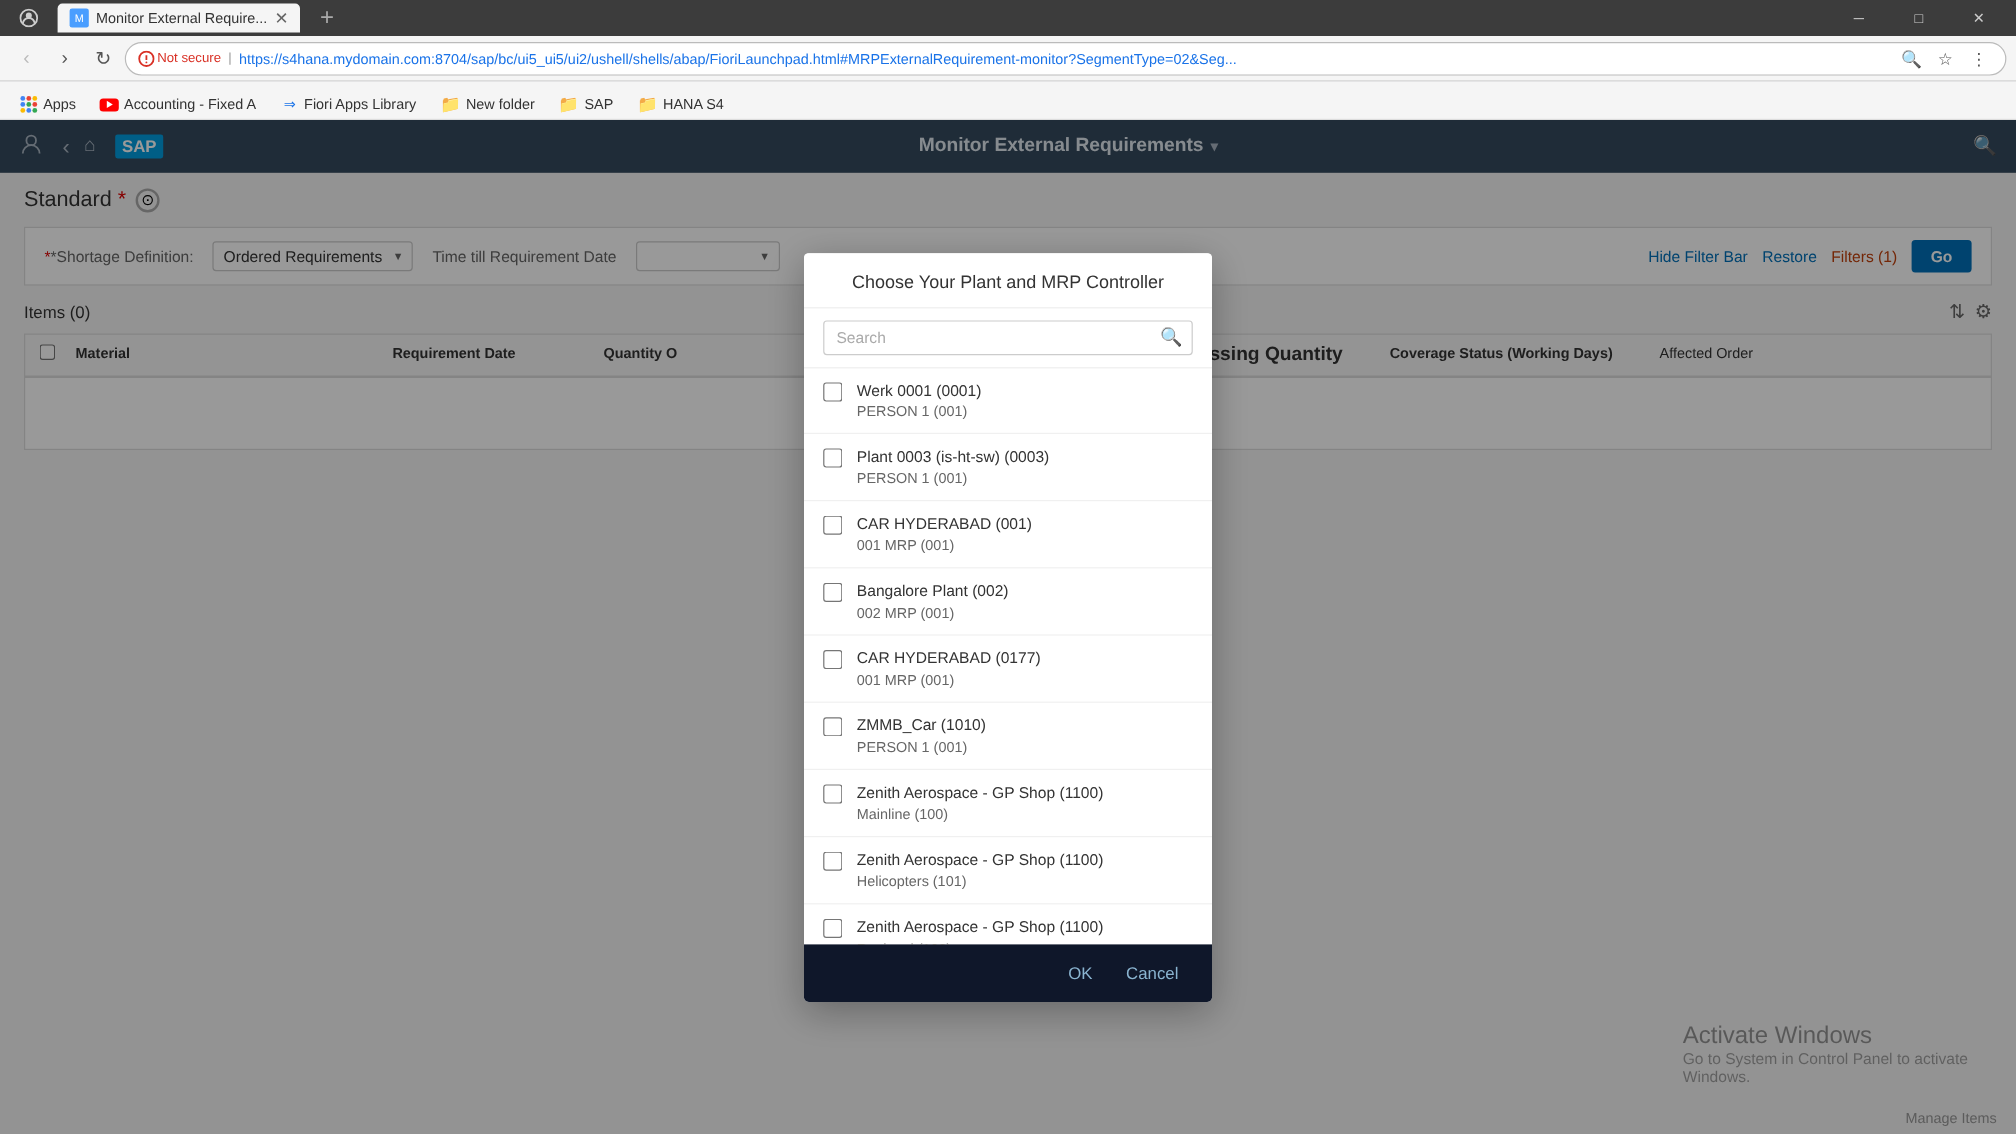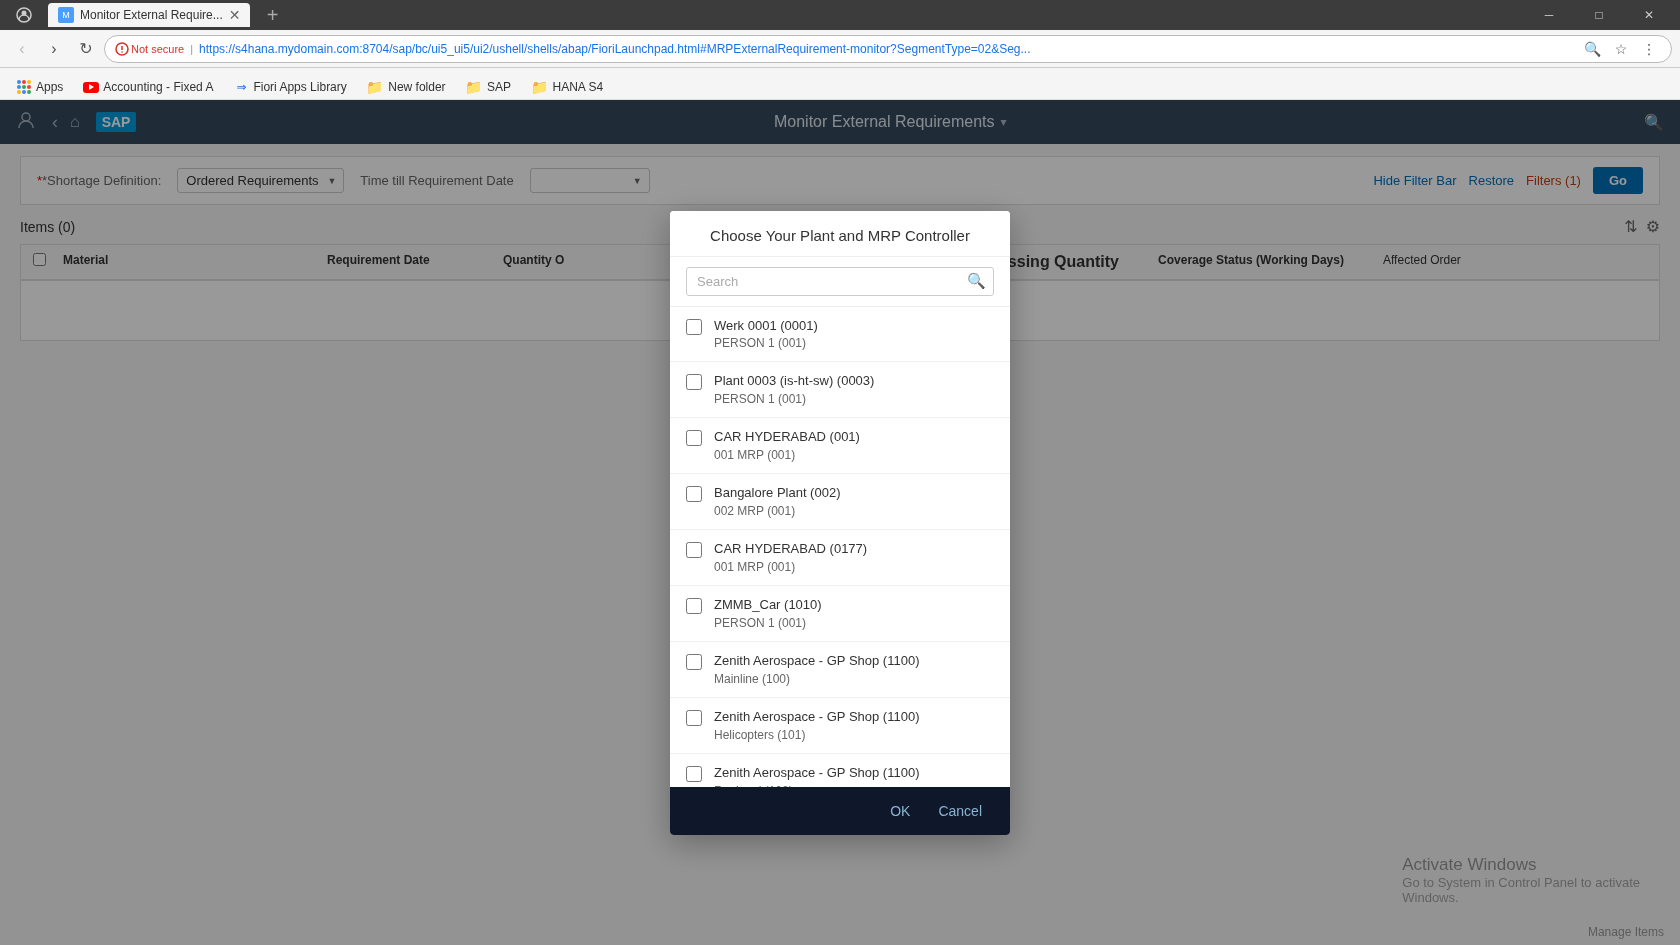--- a/index.html
+++ b/index.html
@@ -45,21 +45,21 @@
     
     .sap-app { width: 100%; height: calc(945px - 38px - 32px - 30px); background: #f5f5f5; position: relative; overflow: hidden; }
     
     
     .shell-header { background: #354a5e; height: 44px; display: flex; align-items: center; padding: 0 16px; gap: 12px; }
     .shell-user-icon { color: #a8b5c1; font-size: 18px; cursor: pointer; }
     .shell-back-btn { color: #a8b5c1; font-size: 18px; cursor: pointer; margin-left: 4px; }
     .shell-home-btn { color: #a8b5c1; font-size: 16px; cursor: pointer; }
     .sap-logo { display: flex; align-items: center; gap: 4px; margin-left: 4px; }
     .sap-logo-box { background: #009de0; color: white; font-weight: bold; font-size: 14px; padding: 2px 6px; border-radius: 2px; }
-    .shell-title { flex: 1; text-align: center; color: #e0e8ef; font-size: 16px; font-weight: normal; display: flex; align-items: center; justify-content: center; gap: 6px; }
+    .shell-title { flex: 1; text-align: center; color: #e0e8ef; font-size: 16px; font-weight: bold; display: flex; align-items: center; justify-content: center; gap: 6px; }
     .shell-title-chevron { color: #a8b5c1; font-size: 12px; }
     .shell-search-btn { color: #a8b5c1; font-size: 16px; cursor: pointer; }
 
     
     .content-area { padding: 12px 20px; position: relative; }
     .view-title-row { display: flex; align-items: center; gap: 8px; margin-bottom: 12px; }
     .view-title { font-size: 18px; color: #333; }
     .view-title-asterisk { color: #d00; }
     .status-circle { width: 20px; height: 20px; border: 2px solid #aaa; border-radius: 50%; display: inline-flex; align-items: center; justify-content: center; cursor: pointer; }
 
@@ -83,21 +83,21 @@
     .th-material { flex: 3; color: #333; font-size: 12px; font-weight: 600; }
     .th-reqdate { flex: 2; color: #333; font-size: 12px; font-weight: 600; }
     .th-qty { flex: 2; color: #333; font-size: 12px; font-weight: 600; }
     .th-missing { flex: 2; color: #333; font-size: 16px; font-weight: 600; text-align: right; }
     .th-coverage { flex: 3; color: #333; font-size: 12px; font-weight: 600; text-align: center; }
     .th-affected { flex: 3; color: #333; font-size: 12px; font-weight: 400; }
     .table-empty { background: white; border: 1px solid #ddd; border-top: none; height: 60px; }
 
     .bottom-bar { position: fixed; bottom: 0; right: 0; padding: 6px 16px; font-size: 12px; color: #999; }
     .activate-windows { position: fixed; bottom: 40px; right: 40px; }
-    .activate-title { font-size: 17px; color: rgba(0,0,0,0.4); }
+    .activate-title { font-size: 20px; color: rgba(0,0,0,0.4); }
     .activate-sub { font-size: 13px; color: rgba(0,0,0,0.35); }
 
     
     .modal-overlay { position: absolute; top: 0; left: 0; width: 100%; height: 100%; background: rgba(0,0,0,0.4); z-index: 100; display: flex; align-items: center; justify-content: center; }
     .modal { background: white; border-radius: 4px; width: 340px; box-shadow: 0 8px 32px rgba(0,0,0,0.3); overflow: hidden; }
     .modal-header { background: white; padding: 16px 36px 12px; border-bottom: 1px solid #eee; text-align: center; font-size: 15px; color: #333; font-weight: 500; }
     .modal-search-row { padding: 10px 16px; border-bottom: 1px solid #eee; position: relative; }
     .modal-search-input { width: 100%; border: 1px solid #ccc; border-radius: 3px; padding: 6px 32px 6px 10px; font-size: 13px; color: #333; outline: none; }
     .modal-search-input::placeholder { color: #aaa; }
     .modal-search-icon { position: absolute; right: 24px; top: 50%; transform: translateY(-50%); color: #999; font-size: 15px; }
@@ -227,20 +227,27 @@
     </div>
     <div class="shell-title">
       <span>Monitor External Requirements</span>
       <span class="shell-title-chevron">▾</span>
     </div>
     <span class="shell-search-btn">🔍</span>
   </div>
 
   <div class="content-area">
 
+    <div class="view-title-row">
+      <span class="view-title">
+        <span>Standard</span>
+        <span class="view-title-asterisk"> *</span>
+      </span>
+      <span class="status-circle">⊙</span>
+    </div>
 
     <div class="filter-bar">
       <span class="filter-label">
         <span style="color:#d00;">*</span><span>*Shortage Definition:</span>
       </span>
       <div class="select-wrapper">
         <select class="filter-select">
           <option>Ordered Requirements</option>
         </select>
       </div>

